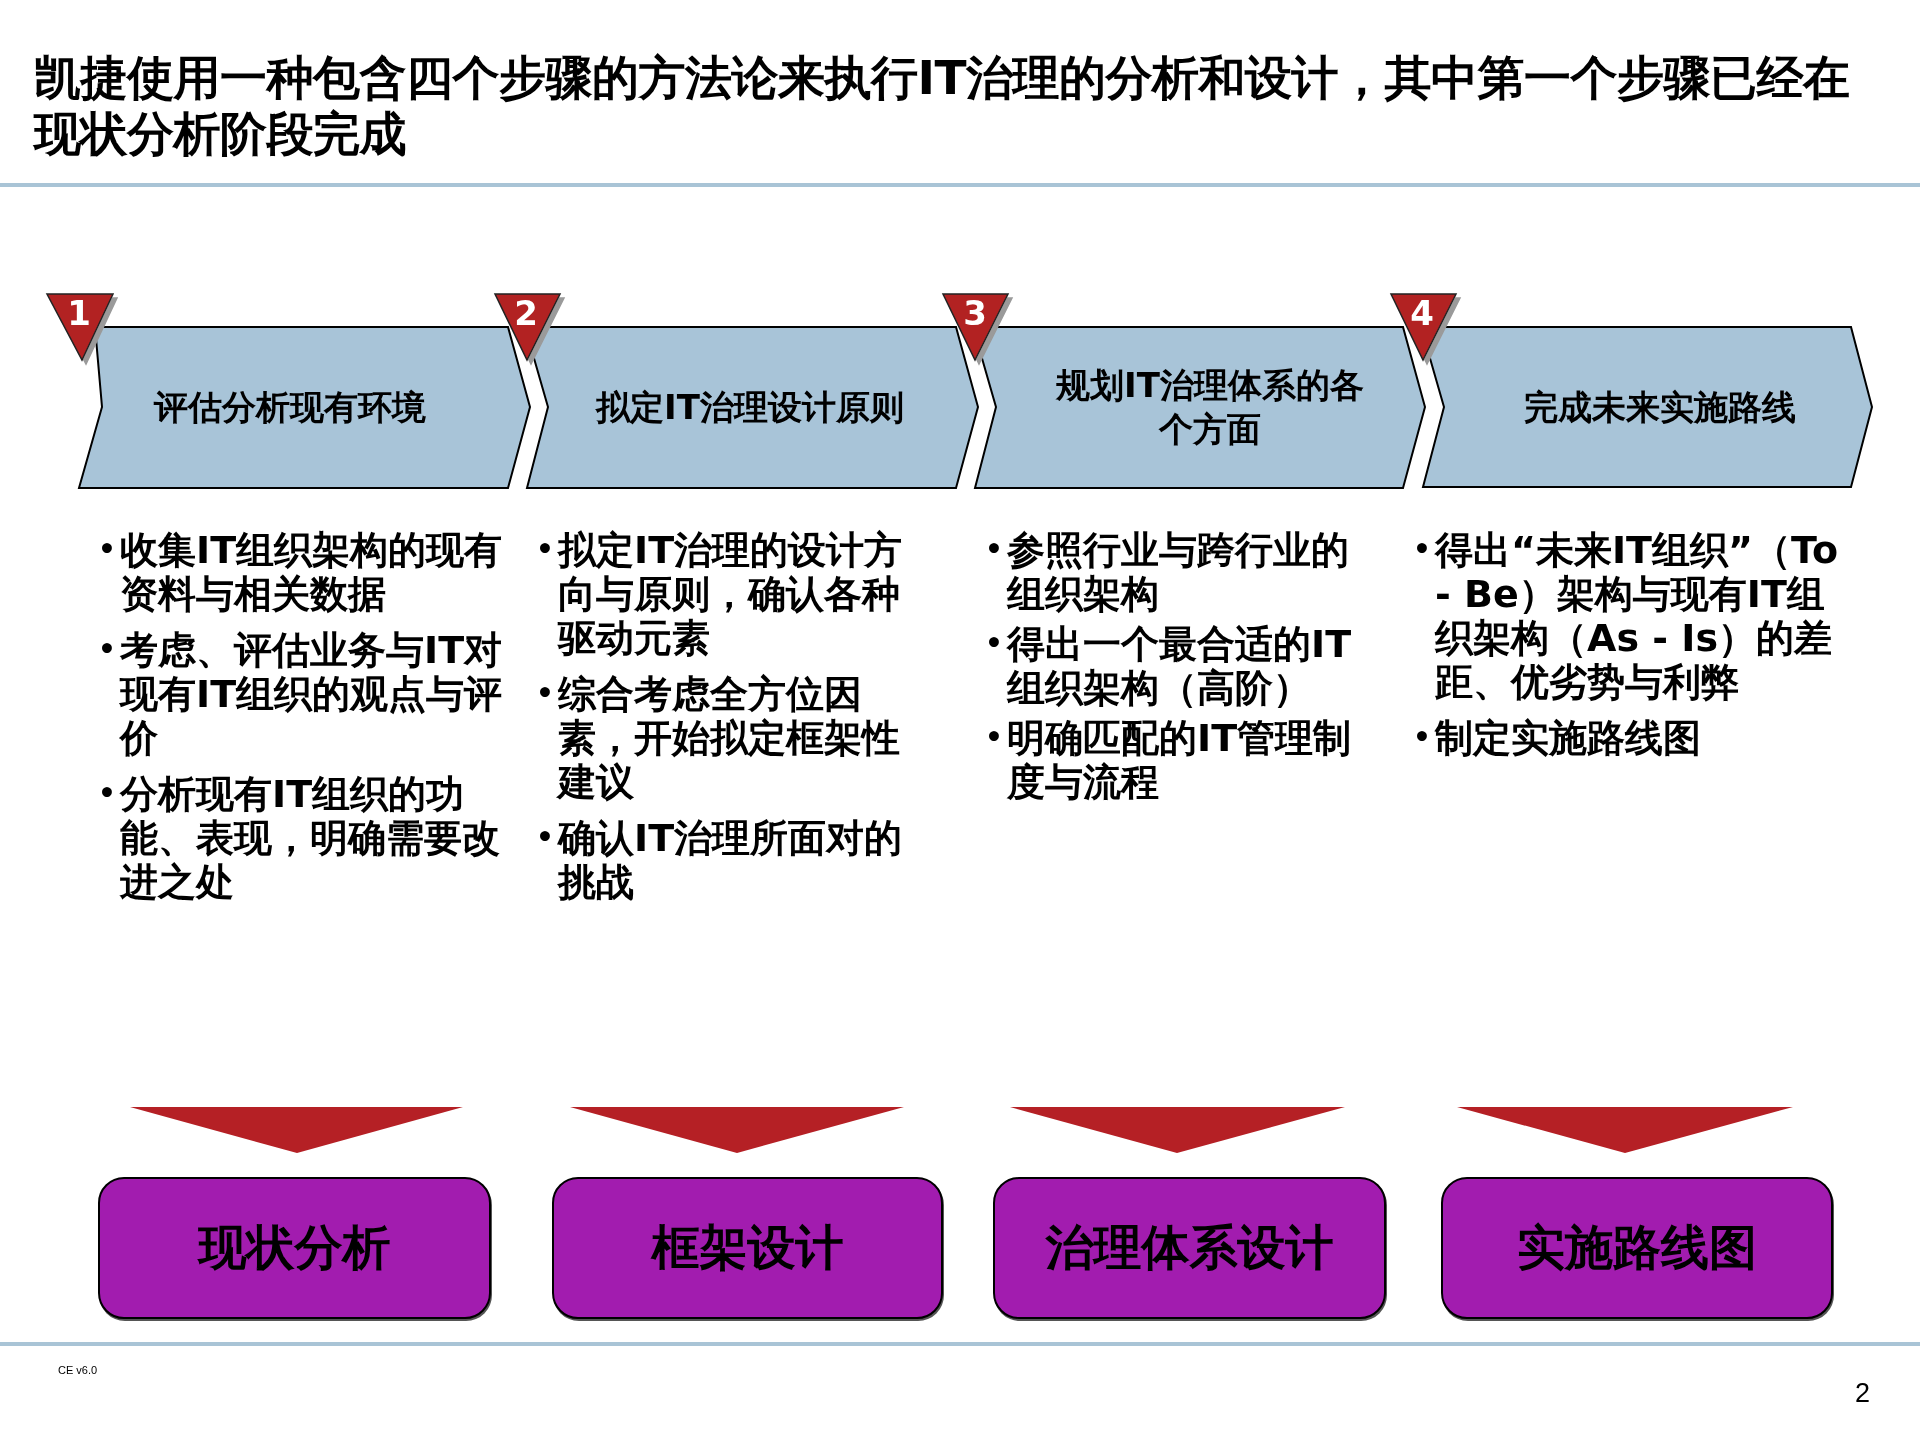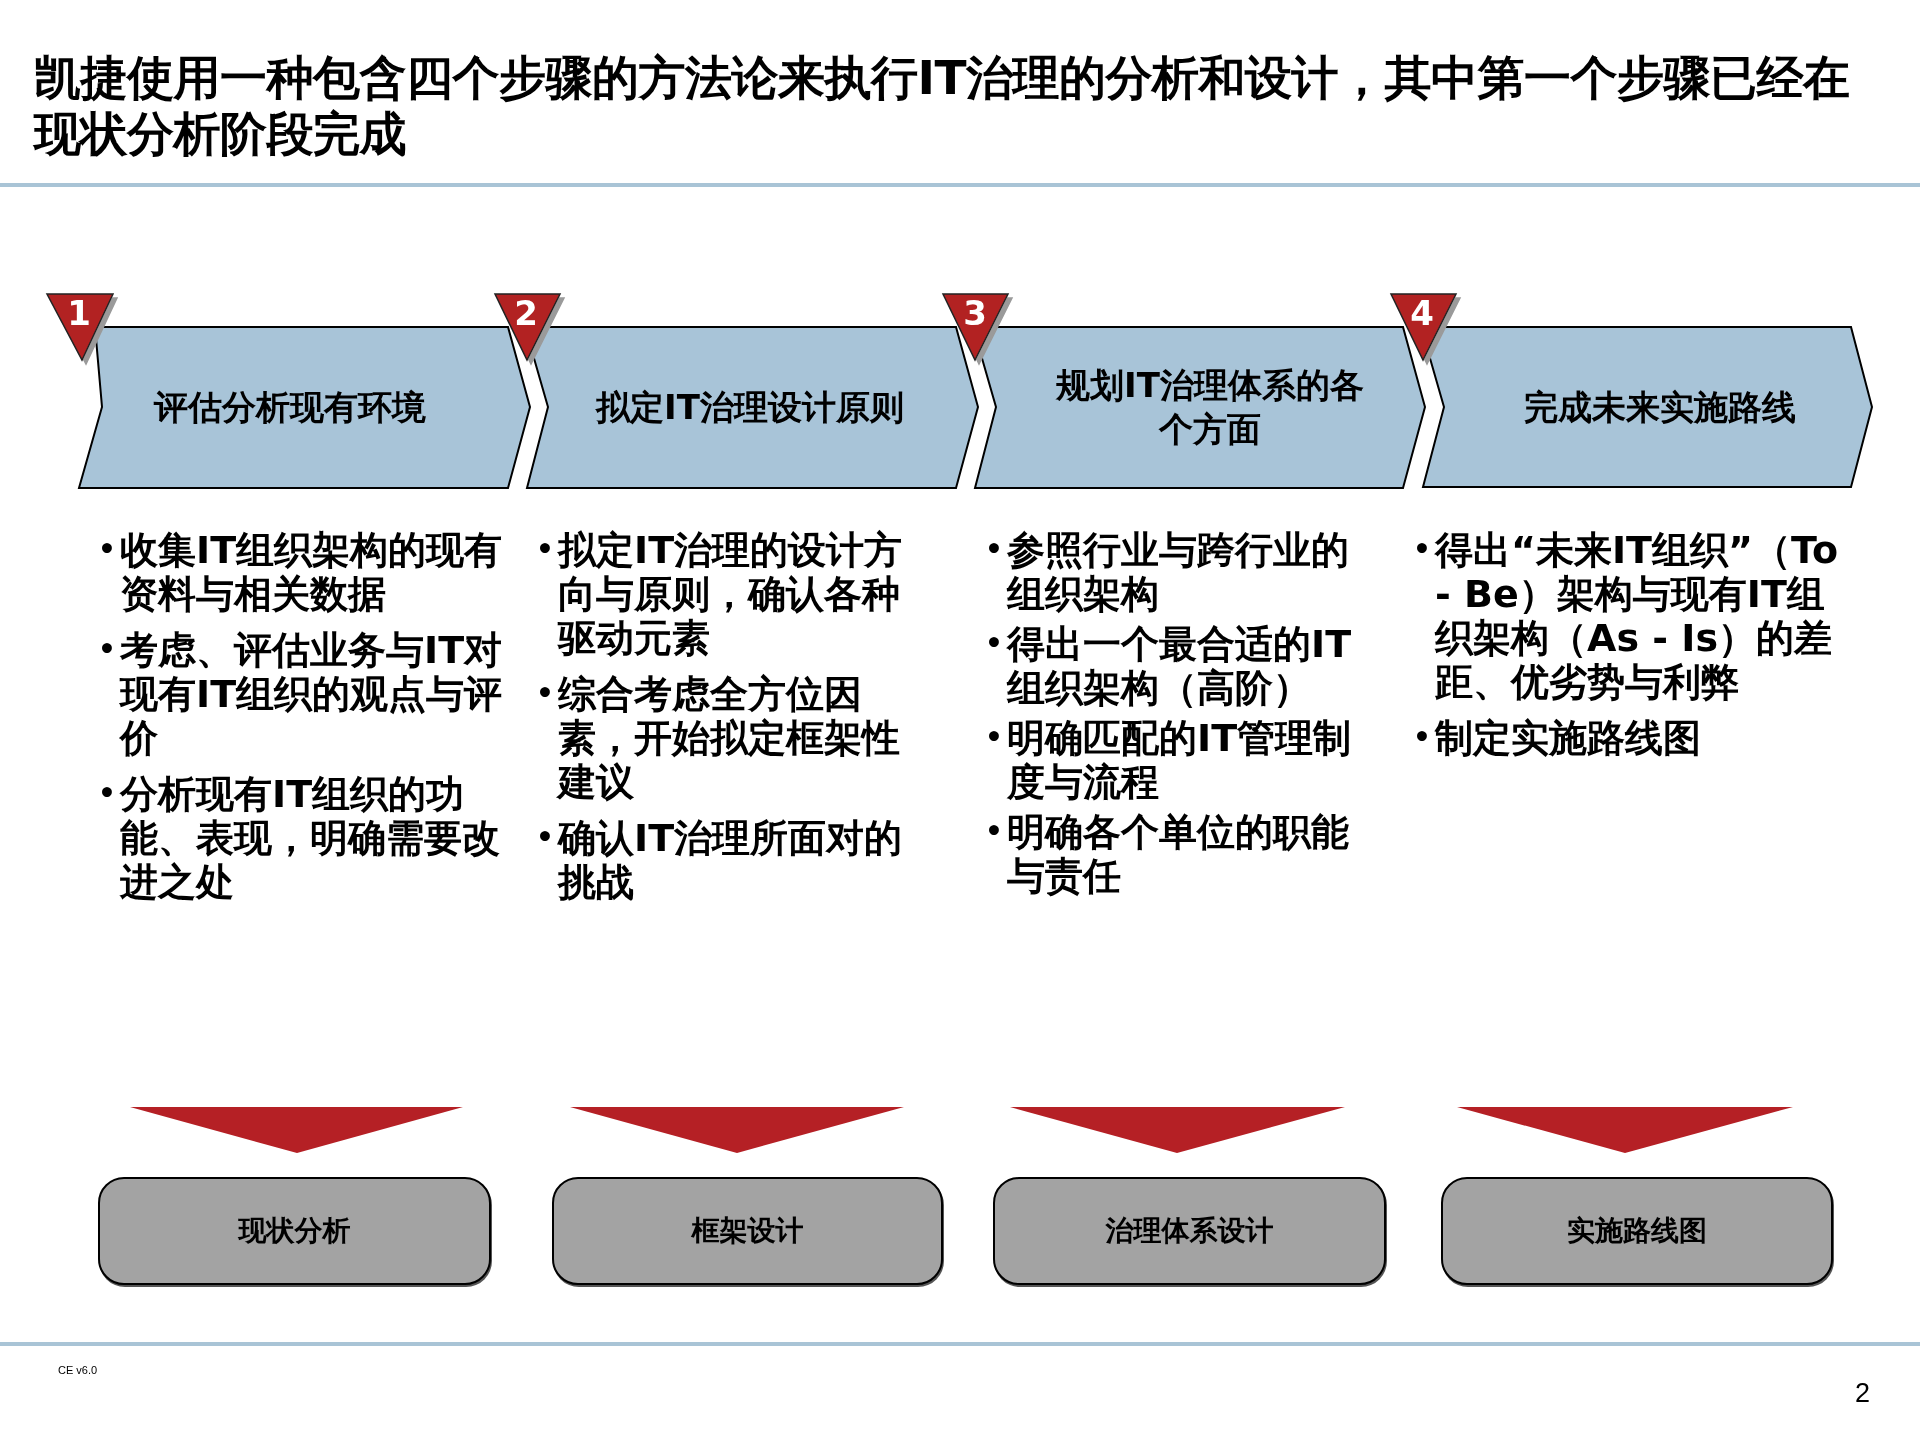--- a/index.html
+++ b/index.html
@@ -95,29 +95,29 @@
     .arrows-svg {
       position: absolute;
       left: 0;
       top: 1100px;
       width: 1920px;
       height: 60px;
     }
     .phase-box {
       position: absolute;
       top: 1177px;
-      height: 108px;
-      background: #a3a3a3;
+      height: 142px;
+      background: #a21caf;
       border: 2px solid #000;
       border-radius: 26px;
       box-shadow: 1px 2px 0 #555;
       display: flex;
       align-items: center;
       justify-content: center;
-      font-size: 28px;
+      font-size: 48px;
       font-weight: bold;
       box-sizing: border-box;
     }
 
     .footer-code {
       position: absolute;
       left: 58px;
       top: 1364px;
       font-family: "Liberation Sans", sans-serif;
       font-size: 11px;
@@ -191,21 +191,20 @@
 </ul>
 <ul class="col c2" style="left:536px; width:400px;">
   <li>拟定IT治理的设计方向与原则，确认各种驱动元素</li>
   <li>综合考虑全方位因素，开始拟定框架性建议</li>
   <li>确认IT治理所面对的挑战</li>
 </ul>
 <ul class="col c3" style="left:985px; width:400px;">
   <li>参照行业与跨行业的组织架构</li>
   <li>得出一个最合适的IT组织架构（高阶）</li>
   <li>明确匹配的IT管理制度与流程</li>
-  <li>明确各个单位的职能与责任</li>
 </ul>
 <ul class="col c4" style="left:1413px; width:440px;">
   <li>得出“未来IT组织”（To - Be）架构与现有IT组织架构（As - Is）的差距、优劣势与利弊</li>
   <li>制定实施路线图</li>
 </ul>
 
 <svg class="arrows-svg" viewBox="0 1100 1920 60" preserveAspectRatio="none">
   <polygon points="130,1107 463,1107 297,1153" fill="#B52025"></polygon>
   <polygon points="570,1107 904,1107 737,1153" fill="#B52025"></polygon>
   <polygon points="1010,1107 1345,1107 1177,1153" fill="#B52025"></polygon>

